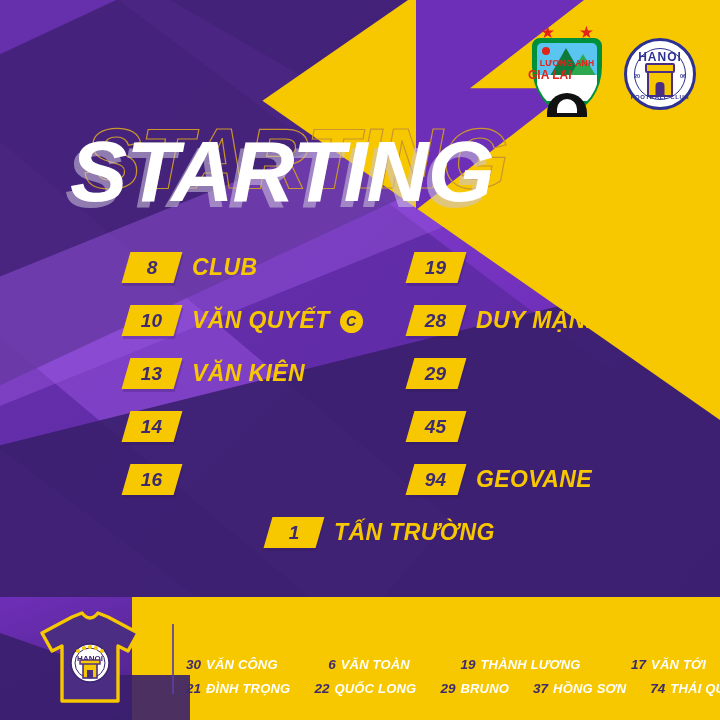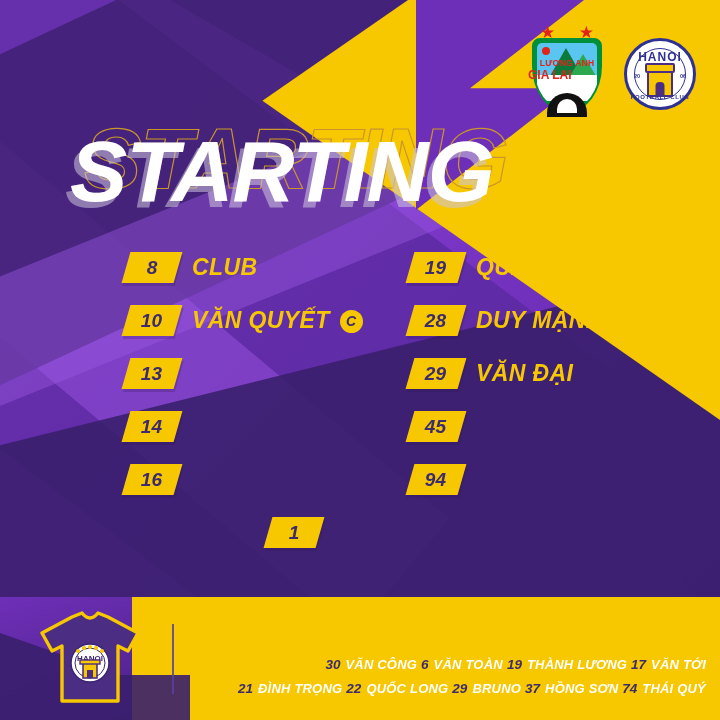--- a/index.html
+++ b/index.html
@@ -190,21 +190,21 @@
   .jersey{position:absolute;left:38px;bottom:14px;width:104px;height:95px;}
   .jersey svg{display:block;}
   .divider{
     position:absolute;left:172px;bottom:26px;width:2px;height:70px;background:#5b3fa0;opacity:.85;
   }
   .subs{
     position:absolute;left:186px;right:14px;bottom:24px;
     display:flex;flex-direction:column;gap:9px;
   }
   .subs-row{
-    display:flex;justify-content:flex-end;align-items:baseline;gap:4px;
+    display:flex;justify-content:space-between;align-items:baseline;gap:24px;
     white-space:nowrap;
   }
   .sub{display:inline-flex;align-items:baseline;gap:5px;}
   .sub-num{font-size:13.5px;font-weight:bold;font-style:italic;color:#3D2B6E;}
   .sub-name{font-size:13px;font-weight:bold;font-style:italic;color:#ffffff;letter-spacing:.2px;}
 </style>
 </head>
 <body>
 
 <div id="stage">
@@ -267,21 +267,20 @@
       <div class="col-l">
         <div class="num">
             <span>8</span>
           </div>
         <div class="pname">CLUB</div>
       </div>
       <div class="col-r">
         <div class="num">
             <span>19</span>
           </div>
-        <div class="pname">QUANG HẢI</div>
       </div>
     </div>
 
     <div class="row">
       <div class="col-l">
         <div class="num">
             <span>10</span>
           </div>
         <div class="pname">
           <span>VĂN QUYẾT</span><span class="cap">C</span>
@@ -293,26 +292,26 @@
           </div>
         <div class="pname">DUY MẠNH</div>
       </div>
     </div>
 
     <div class="row">
       <div class="col-l">
         <div class="num">
             <span>13</span>
           </div>
+        <div class="pname">VĂN KIÊN</div>
       </div>
       <div class="col-r">
         <div class="num">
             <span>29</span>
           </div>
-        <div class="pname">VĂN ĐẠI</div>
       </div>
     </div>
 
     <div class="row">
       <div class="col-l">
         <div class="num">
             <span>14</span>
           </div>
       </div>
       <div class="col-r">
@@ -325,28 +324,30 @@
     <div class="row">
       <div class="col-l">
         <div class="num">
             <span>16</span>
           </div>
       </div>
       <div class="col-r">
         <div class="num">
             <span>94</span>
           </div>
+        <div class="pname">GEOVANE</div>
       </div>
     </div>
 
     <div class="gk-row">
       <div class="gk">
         <div class="num">
             <span>1</span>
           </div>
+        <div class="pname">TẤN TRƯỜNG</div>
       </div>
     </div>
 
   </div>
 
   <div class="bottom-bar">
     <div class="bar-shape"></div>
     <div class="bar-purple-left"></div>
     <div class="bar-purple-wedge"></div>
 

